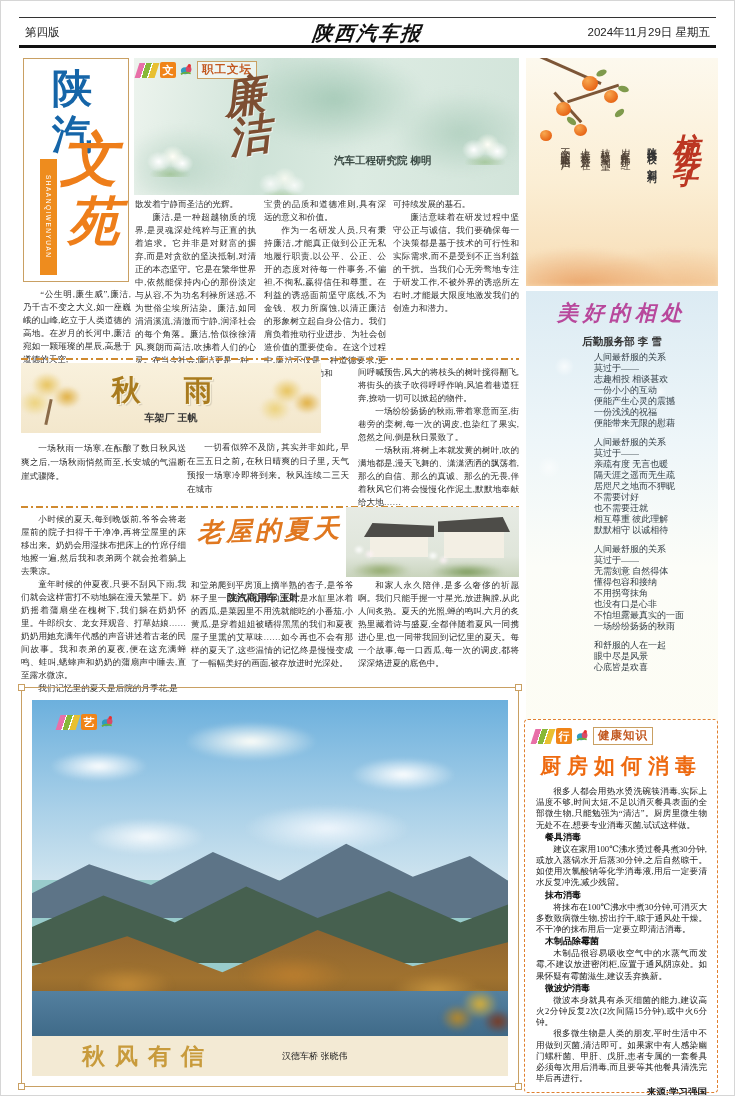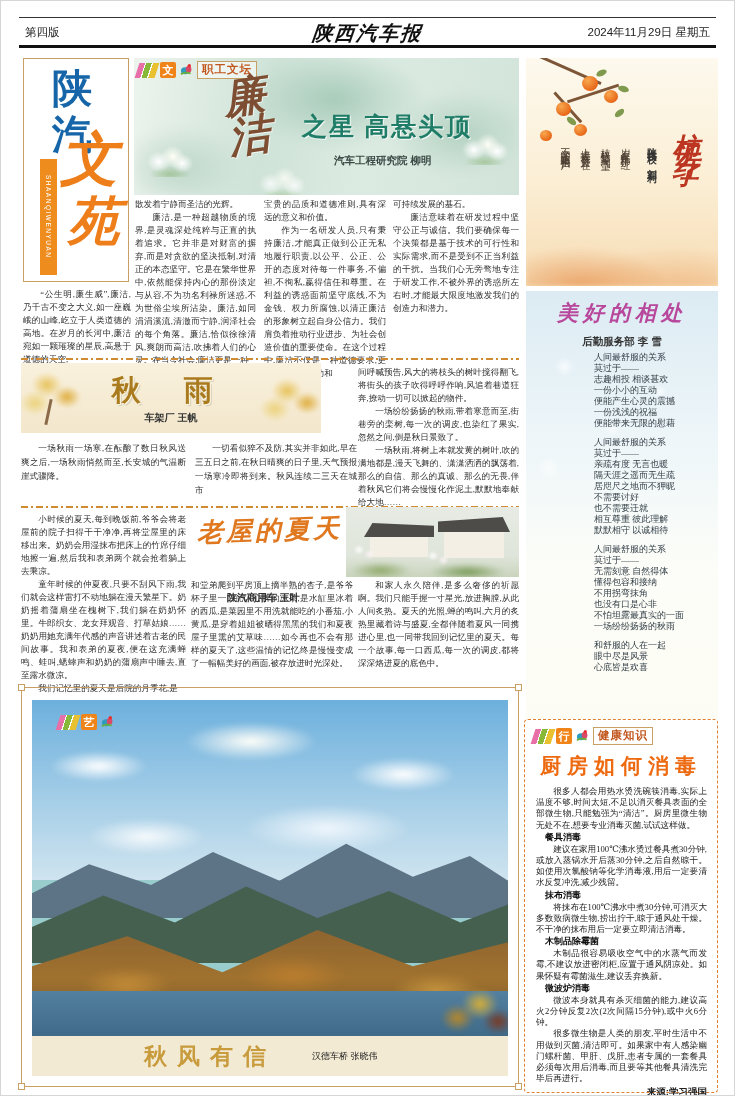--- a/index.html
+++ b/index.html
@@ -116,22 +116,22 @@
                  radial-gradient(70px 26px at 55% 40%,#c8842eaa,transparent 75%),
                  radial-gradient(60px 22px at 85% 55%,#e0aa48aa,transparent 75%); }
   .ph-lake { position:absolute; left:0; right:0; bottom:10.5%; height:12%;
              background:linear-gradient(#54809f,#3f6a88); }
   .ph-tree { position:absolute; right:-8px; bottom:8%; width:90px; height:70px; filter:blur(2px);
       background:radial-gradient(26px 22px at 60% 40%,#d8b038,transparent 70%),
                  radial-gradient(24px 20px at 35% 60%,#b88828,transparent 70%),
                  radial-gradient(22px 18px at 80% 65%,#7a3820,transparent 70%); }
   .ph-caption { position:absolute; left:0; right:0; bottom:0; height:40px; background:#f3ead4;
                 display:flex; align-items:center; }
-  .ph-cap-title { margin-left:112px; font-size:23px; font-weight:bold; color:#c89b3c; letter-spacing:10px; }
-  .ph-cap-by { margin-left:36px; font:9px "Liberation Sans",sans-serif; color:#222; }
+  .ph-cap-title { margin-left:50px; font-size:23px; font-weight:bold; color:#c89b3c; letter-spacing:10px; }
+  .ph-cap-by { margin-left:68px; font:9px "Liberation Sans",sans-serif; color:#222; }
   .ph-tag { position:absolute; left:26px; top:14px; }
 
   
   .shizi { left:525px; top:57px; width:192px; height:228px; overflow:hidden;
            background:linear-gradient(#fdf9ee,#fbeed4 55%,#f7dcb4); }
   .sz-mtn { position:absolute; left:0; right:0; bottom:0; height:64px; filter:blur(2px);
       background:radial-gradient(120px 52px at 28% 100%,#e8995acc,transparent 75%),
                  radial-gradient(140px 60px at 78% 110%,#eeb077bb,transparent 75%); }
   .sz-branch { position:absolute; background:#7d5637; }
   .sz-fruit { position:absolute; border-radius:50%;
@@ -204,21 +204,20 @@
     <div class="tagchar">文</div>
     <svg class="bird" viewBox="0 0 20 20">
       <ellipse cx="8" cy="11" rx="6" ry="5" fill="#2e9ac0"></ellipse>
       <ellipse cx="13" cy="9" rx="4" ry="5" fill="#d84a68"></ellipse>
       <circle cx="14" cy="4" r="2.4" fill="#e83030"></circle>
       <path d="M2 16 Q8 12 16 15" stroke="#6aae3a" stroke-width="2.4" fill="none"></path>
     </svg>
     <div class="taglabel">职工文坛</div>
   </div>
   <div class="a1-t1">廉洁</div>
-  <div class="a1-t2">之星 高悬头顶</div>
   <div class="a1-by">汽车工程研究院 柳明</div>
 </div>
 
 <div class="col" style="left:22px; top:287px; width:108px; height:70px;">
   <p>“公生明,廉生威”,廉洁,乃千古不变之大义,如一座巍峨的山峰,屹立于人类道德的高地。在岁月的长河中,廉洁宛如一颗璀璨的星辰,高悬于道德的天空,</p>
 </div>
 <div class="col" style="left:134px; top:197px; width:121px; height:160px;">
   <p class="cont">散发着宁静而圣洁的光辉。</p>
   <p>廉洁,是一种超越物质的境界,是灵魂深处纯粹与正直的执着追求。它并非是对财富的摒弃,而是对贪欲的坚决抵制,对清正的本态坚守。它是在繁华世界中,依然能保持内心的那份淡定与从容,不为功名利禄所迷惑,不为世俗尘埃所沾染。廉洁,如同涓涓溪流,清澈而宁静,润泽社会的每个角落。廉洁,恰似徐徐清风,爽朗而高洁,吹拂着人们的心灵。在当今社会,廉洁更是一种</p>
 </div>
@@ -236,21 +235,21 @@
 <div class="abs qy-head">
   <div class="qy-tree" style="left:-6px; top:4px;"></div>
   <div class="qy-trunk" style="left:26px; top:36px;"></div>
   <div class="qy-tree" style="right:-14px; top:10px;"></div>
   <div class="qy-title">秋 雨</div>
   <div class="qy-by">车架厂 王帆</div>
 </div>
 <div class="col" style="left:20px; top:440px; width:165px; height:62px; line-height:14px;">
   <p>一场秋雨一场寒,在酝酿了数日秋风送爽之后,一场秋雨悄然而至,长安城的气温断崖式骤降。</p>
 </div>
-<div class="col" style="left:194px; top:440px; width:162px; height:62px; line-height:14px;">
+<div class="col" style="left:186px; top:440px; width:162px; height:62px; line-height:14px;font-family:Liberation Mono, monospace;">
   <p>一切看似猝不及防,其实并非如此,早在三五日之前,在秋日晴爽的日子里,天气预报一场寒冷即将到来。秋风连续二三天在城市</p>
 </div>
 <div class="col" style="left:357px; top:365px; width:161px; height:138px;">
   <p class="cont">间呼喊预告,风大的将枝头的树叶搅得翻飞,将街头的孩子吹得呼呼作响,风追着巷道狂奔,撩动一切可以掀起的物件。</p>
   <p>一场纷纷扬扬的秋雨,带着寒意而至,街巷旁的栾树,每一次的调皮,也染红了果实,忽然之间,倒是秋日景致了。</p>
   <p>一场秋雨,将树上本就发黄的树叶,吹的满地都是,漫天飞舞的、潇潇洒洒的飘荡着,那么的自信、那么的真诚、那么的无畏,伴着秋风它们将会慢慢化作泥土,默默地奉献给大地……</p>
 </div>
 
 <div class="dividash" style="left:20px; top:505px; width:498px;"></div>
 

